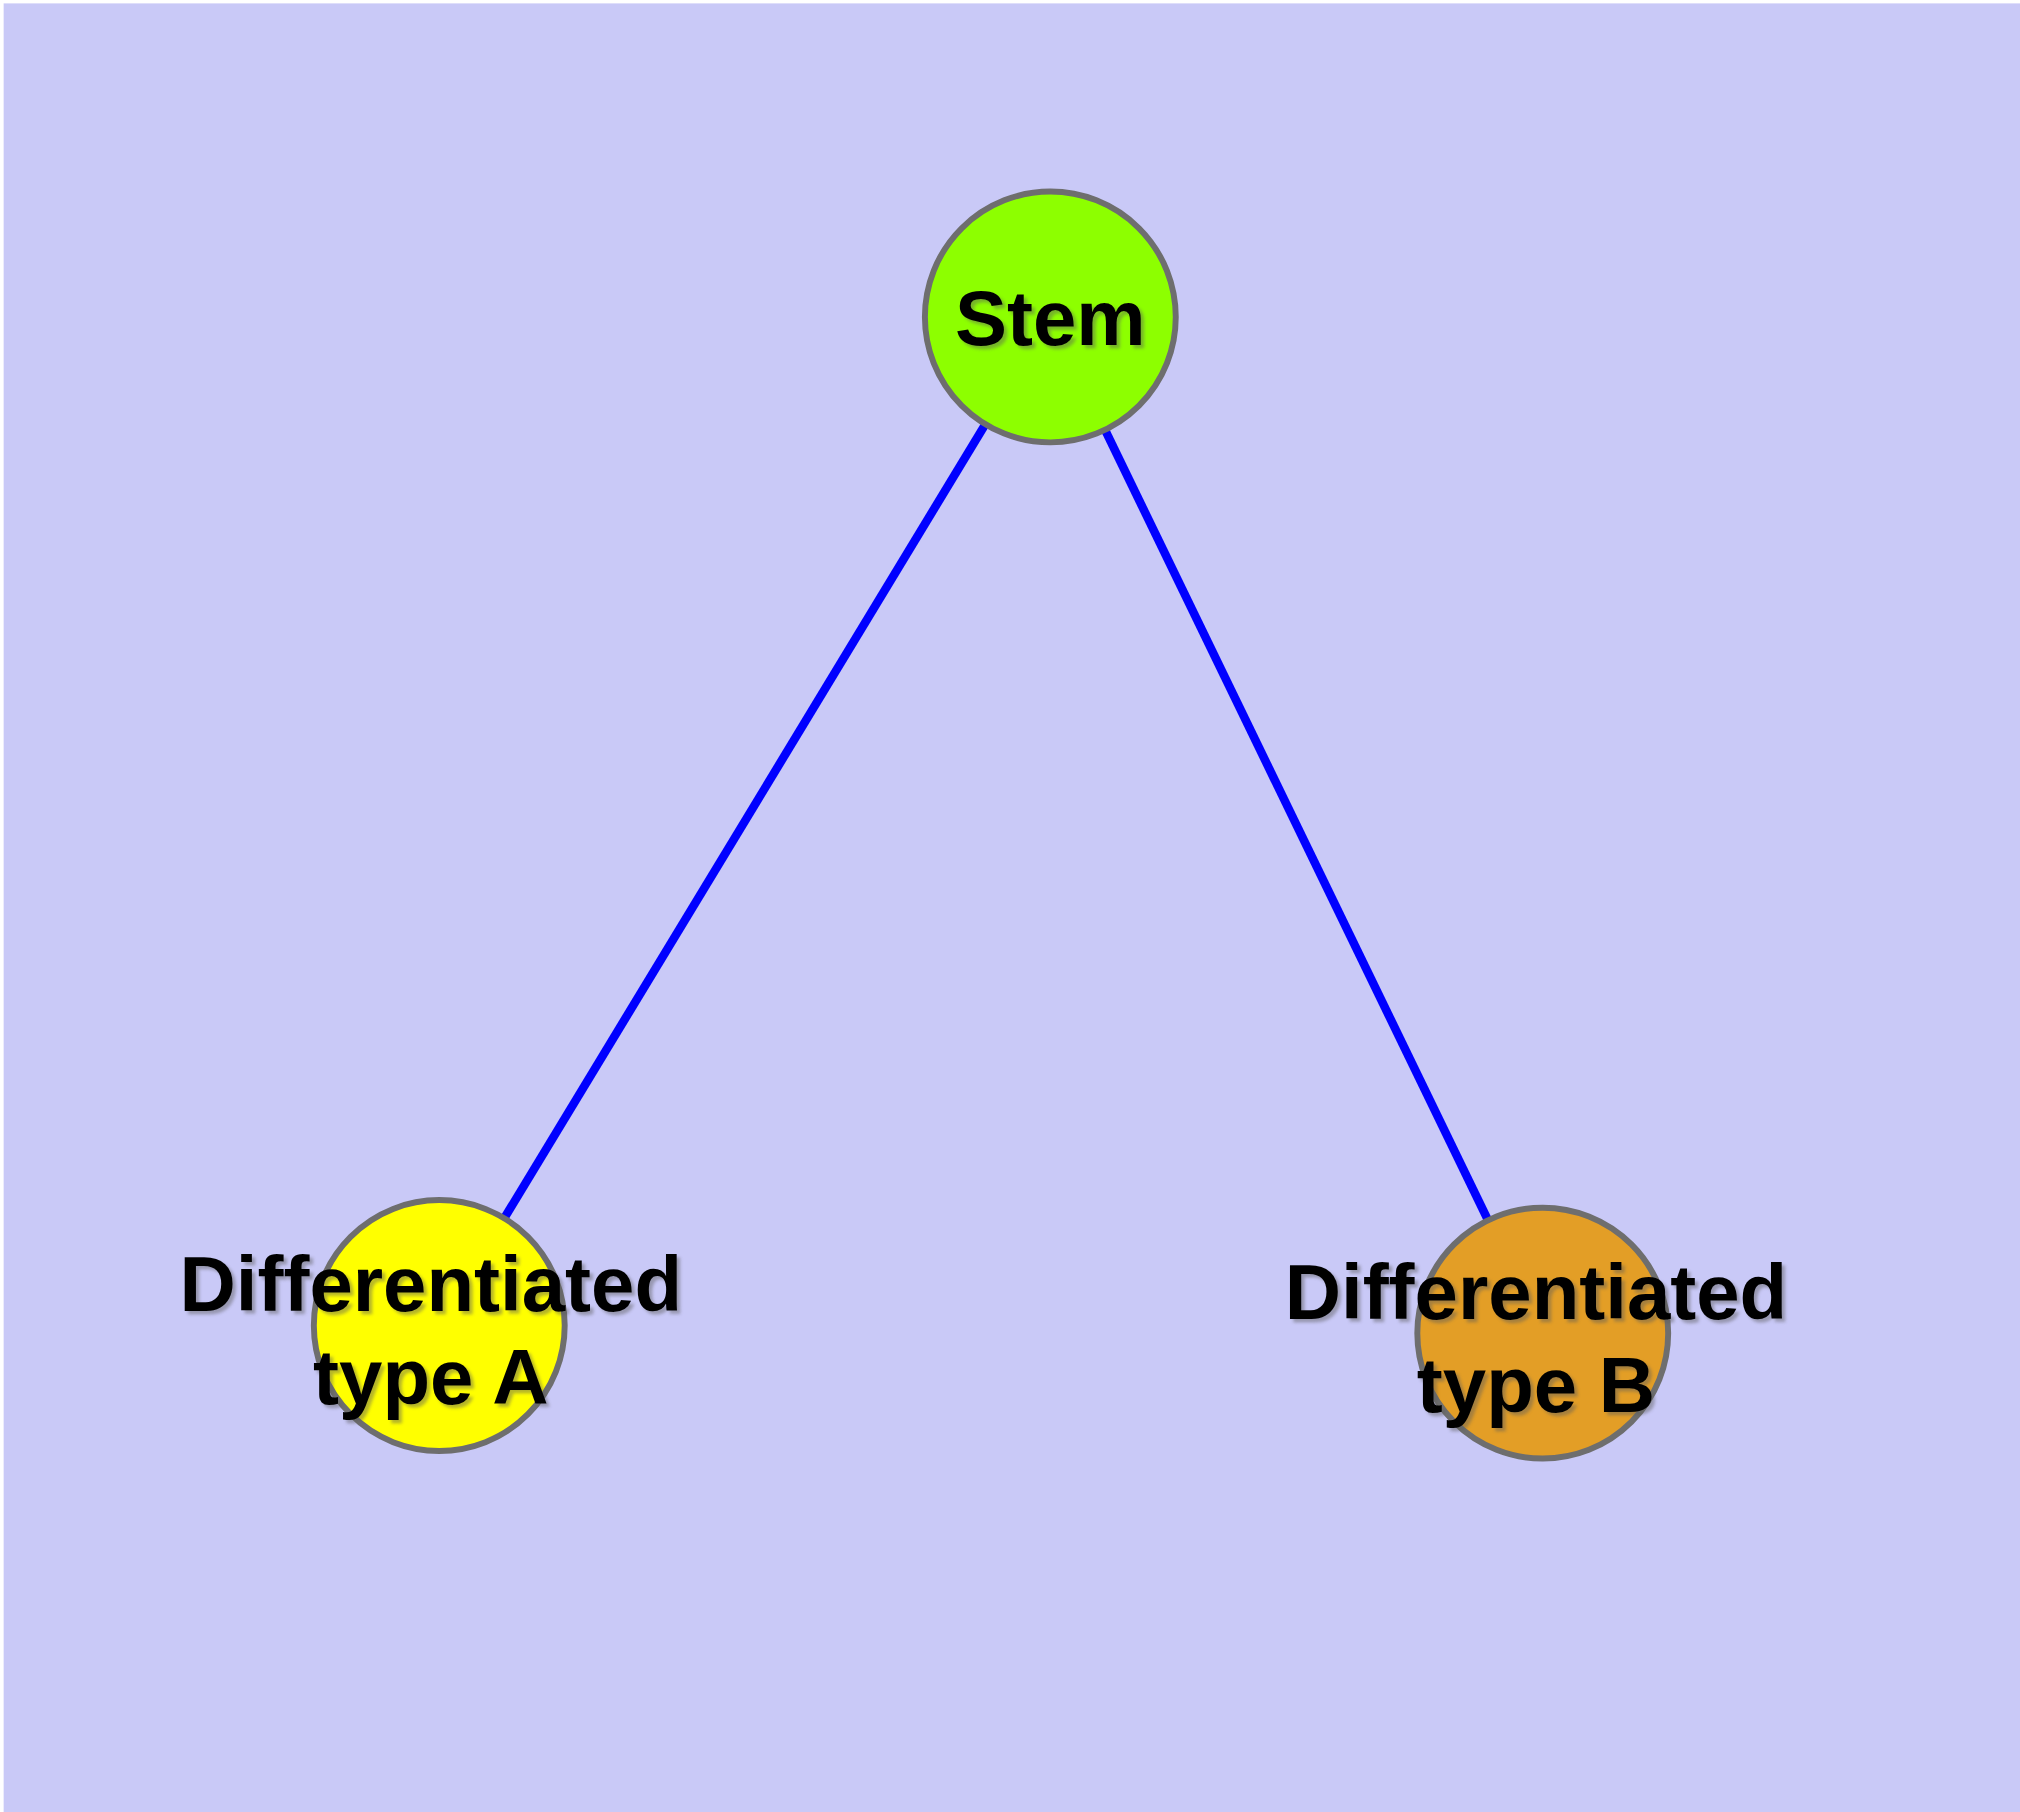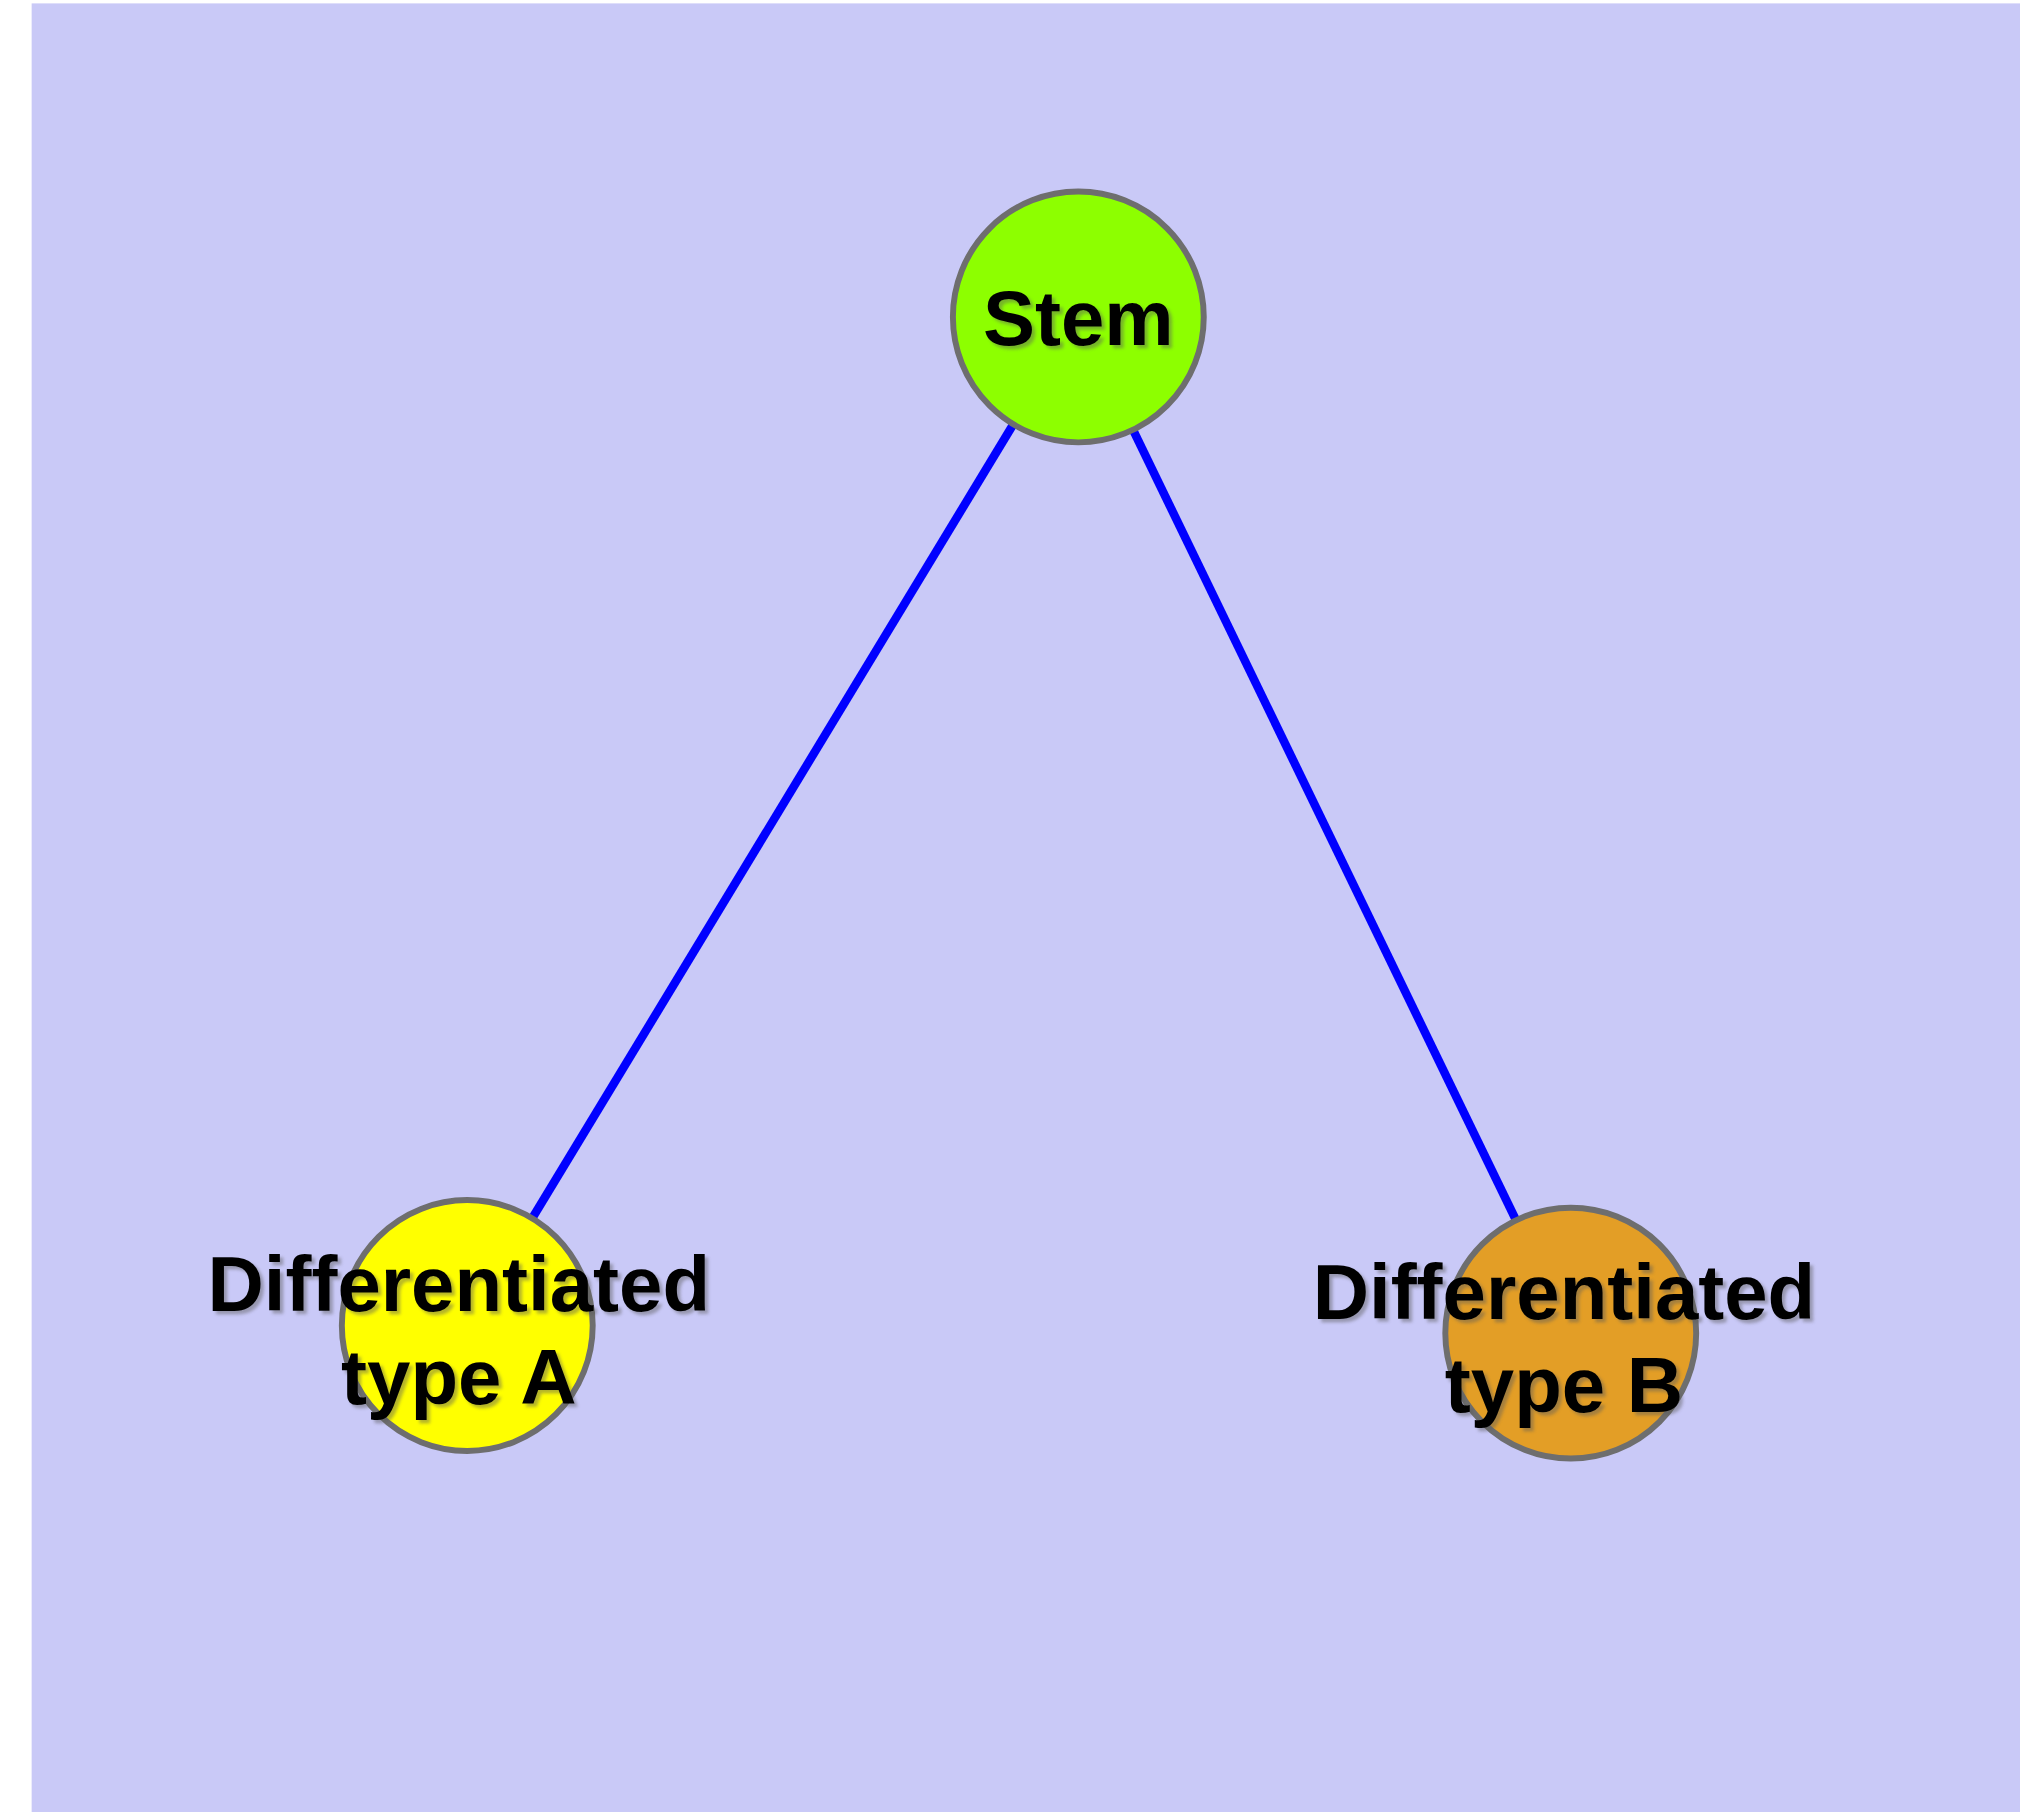--- a/index.html
+++ b/index.html
@@ -8,21 +8,20 @@
     background: #ffffff;
     width: 2021px;
     height: 1812px;
     overflow: hidden;
     font-family: "Liberation Sans", sans-serif;
   }
   .stage {
     position: relative;
     width: 1619px;
     height: 1812px;
-    margin-left: 28px;
   }
   svg.diagram {
     position: absolute;
     left: 0;
     top: 0;
     display: block;
   }
   .edge {
     stroke-width: 10px;
     stroke-linecap: butt;

